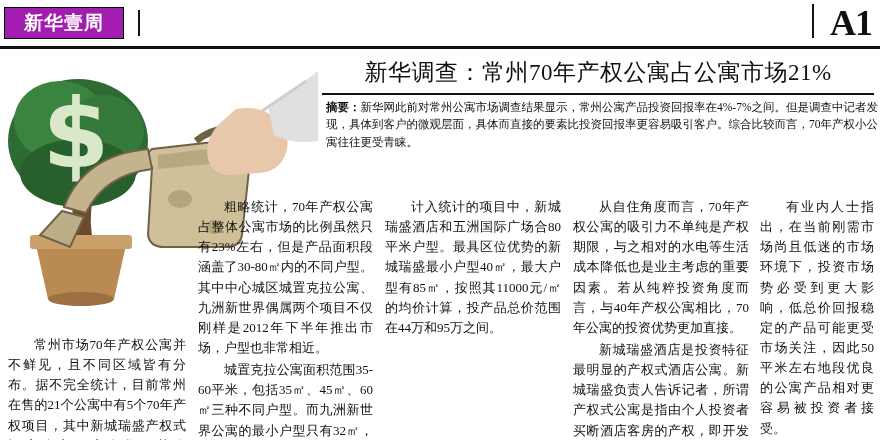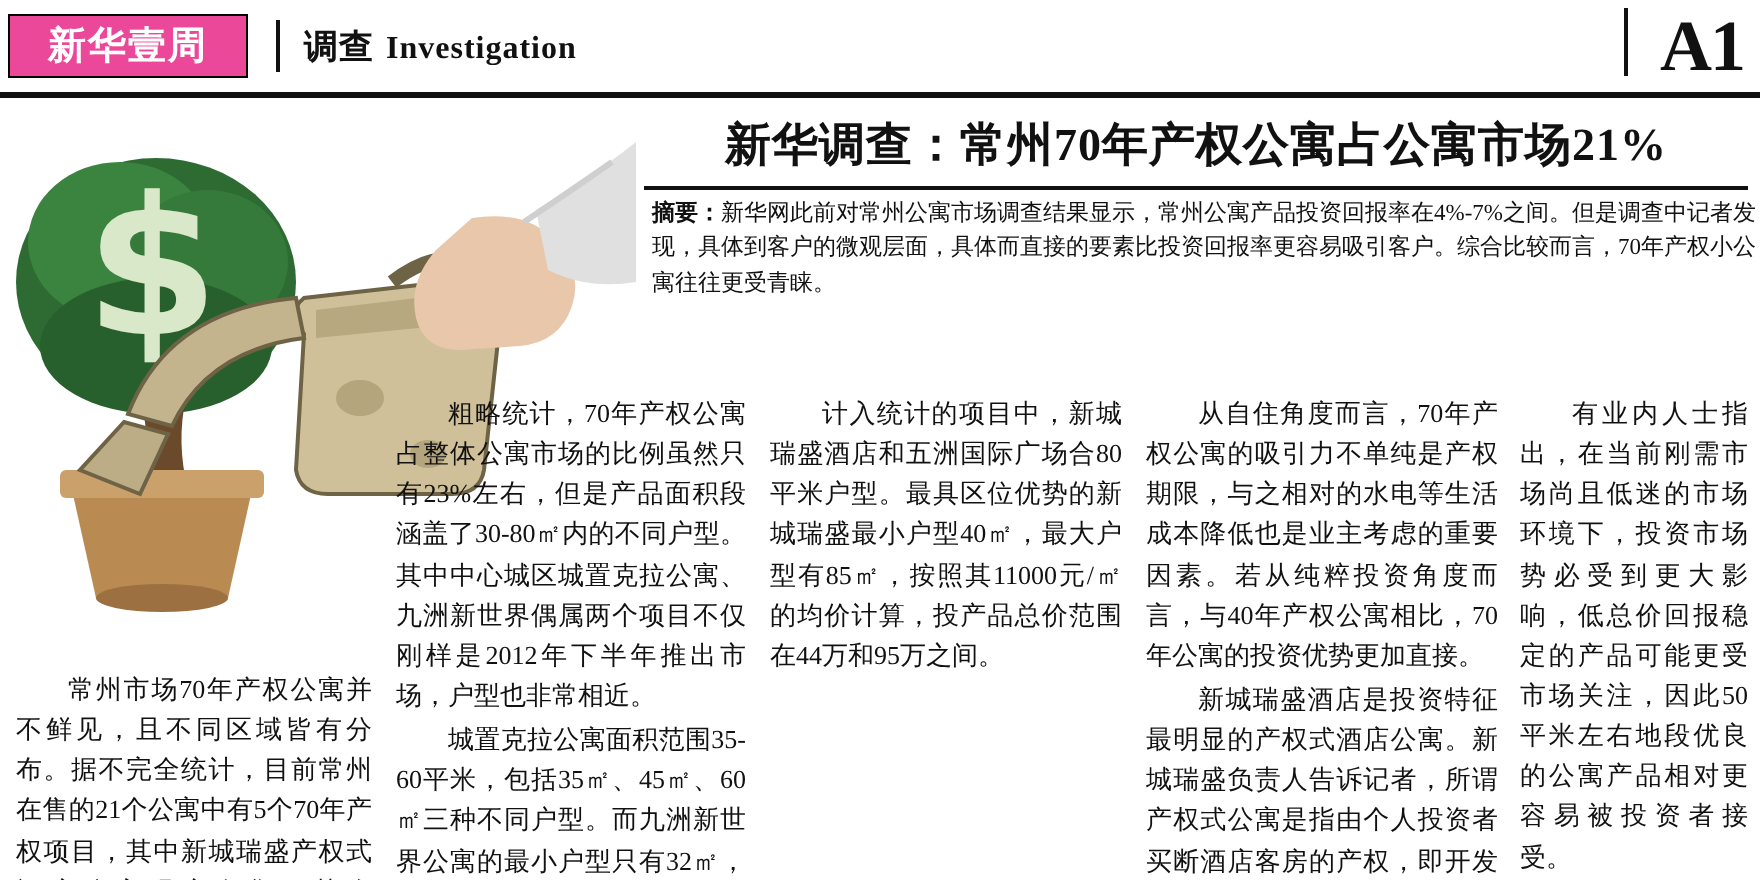--- a/index.html
+++ b/index.html
@@ -26,21 +26,21 @@
     position: relative;
     height: 46px;
     border-bottom: 3px solid #111;
     display: flex;
     align-items: center;
   }
   .logo-box {
     width: 118px;
     height: 30px;
     margin-left: 4px;
-    background: #ec4899;
+    background: #a21caf;
     color: #fff;
     display: flex;
     align-items: center;
     justify-content: center;
     font-family: "DejaVu Sans", sans-serif;
     font-weight: bold;
     font-size: 19px;
     letter-spacing: 1px;
     border: 1px solid #000;
   }
@@ -96,21 +96,21 @@
   .illus svg { display: block; }
 
   
   .headline {
     position: absolute;
     left: 322px;
     top: 10px;
     width: 552px;
     text-align: center;
     font-size: 23px;
-    font-weight: bold;
+    font-weight: normal;
     letter-spacing: 0.5px;
     line-height: 1.2;
   }
   .headline-rule {
     position: absolute;
     left: 322px;
     top: 44px;
     width: 552px;
     height: 2px;
     background: #111;
@@ -151,23 +151,20 @@
   #col5 { left: 760px; top: 148px; width: 114px; }
 </style>
 </head>
 <body>
 
 <div class="page">
 
   <div class="masthead">
     <div class="logo-box">新华壹周</div>
     <div class="section-divider"></div>
-    <div class="section-title">
-      <span>调查</span><span class="en">Investigation</span>
-    </div>
     <div class="page-no-rule"></div>
     <div class="page-no">A1</div>
   </div>
 
   <div class="content">
 
     <div class="illus">
       <svg width="318" height="280" viewBox="0 0 318 280" xmlns="http://www.w3.org/2000/svg">
 
         <ellipse cx="78" cy="92" rx="70" ry="62" fill="#2e6b33"></ellipse>

